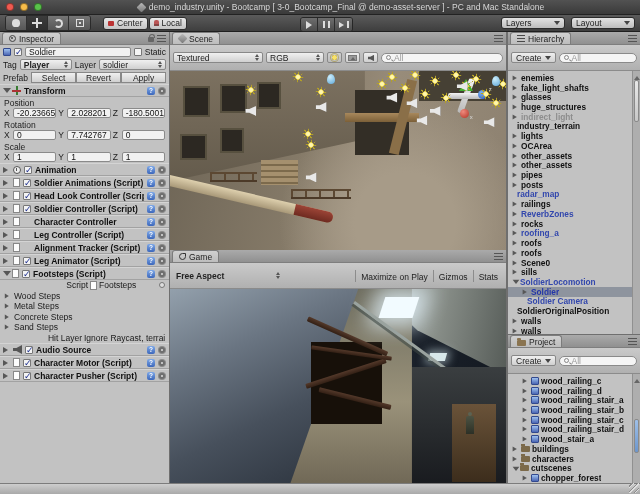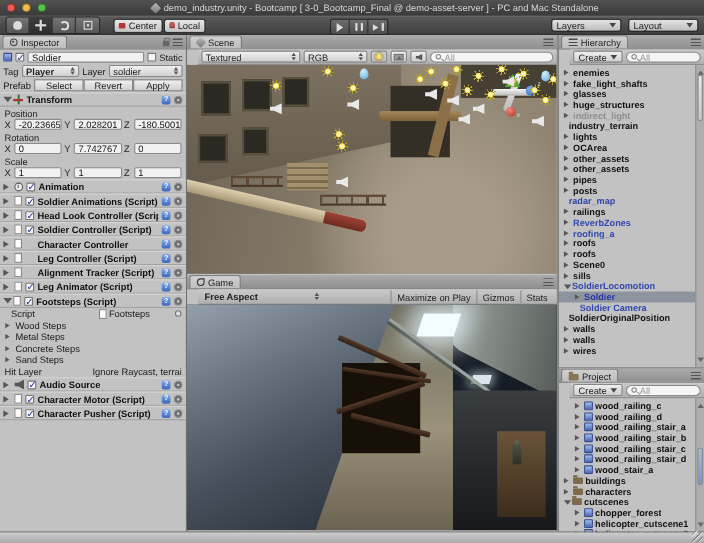--- a/index.html
+++ b/index.html
@@ -68,22 +68,22 @@
   .lock-i::before{content:"";position:absolute;left:1px;top:-3px;width:4px;height:3px;
     border:1px solid #666;border-bottom:none;border-radius:3px 3px 0 0;}
   .circ-ico{width:7px;height:7px;border:1.5px solid #444;border-radius:50%;position:relative;}
   .circ-ico::after{content:"";position:absolute;left:1px;top:1px;width:2px;height:2px;background:#444;border-radius:50%;}
   .list-ico{width:8px;height:7px;background:repeating-linear-gradient(#4a4a4a 0 1px,transparent 1px 3px);}
   .folder-ico{width:9px;height:6px;background:#8a7450;border-radius:1px;position:relative;margin-top:2px;}
   .folder-ico::before{content:"";position:absolute;left:0;top:-2px;width:4px;height:2px;background:#8a7450;border-radius:1px 1px 0 0;}
   .cube-ico{width:8px;height:8px;border-radius:1px;background:linear-gradient(#9ec1ef,#4b66b4);border:1px solid #33498e;}
   .game-ico{width:7px;height:7px;border:1.5px solid #333;border-radius:50% 0 50% 50%;}
 
-  .panel-toolbar{height:14px;background:linear-gradient(#cacaca,#b0b0b0);border-bottom:1px solid #8b8b8b;
-    display:flex;align-items:center;gap:3px;padding:0 3px;margin-left:10px;}
+  .panel-toolbar{height:26px;background:linear-gradient(#cacaca,#b0b0b0);border-bottom:1px solid #8b8b8b;
+    display:flex;align-items:center;gap:3px;padding:0 3px;}
   .dd{height:11px;background:linear-gradient(#f0f0f0,#d0d0d0);border:1px solid #888;border-radius:2px;
     display:flex;align-items:center;padding:0 3px;gap:4px;color:#222;}
   .updn{display:flex;flex-direction:column;margin-left:auto;}
   .updn::before{content:"";width:0;height:0;border:2.5px solid transparent;border-bottom:3px solid #555;margin-bottom:1px;}
   .updn::after{content:"";width:0;height:0;border:2.5px solid transparent;border-top:3px solid #555;}
   .searchpill{flex:1;height:10px;background:#f5f5f5;border:1px solid #8a8a8a;border-radius:6px;
     display:flex;align-items:center;padding:0 4px;gap:3px;color:#999;}
   .mag{width:5px;height:5px;border:1px solid #888;border-radius:50%;position:relative;flex:none;}
   .mag::after{content:"";position:absolute;left:4px;top:4px;width:3px;height:1px;background:#888;transform:rotate(40deg);}
   .togglebtn{width:15px;height:11px;background:linear-gradient(#efefef,#cfcfcf);border:1px solid #888;
@@ -123,21 +123,21 @@
   .ic.icon-clock::after{content:"";position:absolute;left:2px;top:1px;width:1px;height:3px;background:#555;}
   .ic.icon-speaker{background:#555;clip-path:polygon(0 32%,38% 32%,100% 0,100% 100%,38% 68%,0 68%);}
   .ic.icon-axis{width:9px;height:9px;}
   .ic.icon-axis::before{content:"";position:absolute;left:4px;top:0;width:1.6px;height:9px;background:#3a7d33;}
   .ic.icon-axis::after{content:"";position:absolute;left:0;top:4px;width:9px;height:1.6px;background:#a33;}
   .no-checkbox>.chk{visibility:hidden;}
   .xf-label{padding:1px 4px 0;height:10px;color:#222;}
   .xf-fields{display:flex;align-items:center;gap:2px;padding:0 4px;height:12px;}
   .xf-fields .ax{width:7px;color:#222;}
   .xf-fields .tfield{flex:1;min-width:0;white-space:nowrap;overflow:hidden;}
-  .fs-row{display:flex;align-items:center;height:10.5px;padding:0 4px 0 10px;gap:2px;}
+  .fs-row{display:flex;align-items:center;height:10.5px;padding:0 4px 0 10px;gap:2px;text-align:right;}
   .fs-row .flabel{width:78px;flex:none;color:#1a1a1a;}
   .fs-row .fval{display:flex;align-items:center;gap:2px;flex:1;min-width:0;white-space:nowrap;overflow:hidden;}
   .picker{width:6px;height:6px;border:1px solid #777;border-radius:50%;background:#ddd;flex:none;margin-left:auto;}
   .fs-group{display:flex;align-items:center;height:10.5px;padding:0 4px;gap:3px;color:#1a1a1a;}
 
   
   .scenepanel{left:170px;top:32px;width:337px;height:218px;border-right:1px solid #6f6f6f;}
   .gamepanel{left:170px;top:250px;width:337px;height:233px;border-right:1px solid #6f6f6f;}
   .viewport{position:relative;overflow:hidden;}
   .sv{height:190px;background:
@@ -779,20 +779,24 @@
           <div class="hrow arrow-right color-normal indent-0 no-selected">
             <span class="tri"></span>
             <span class="hlabel">railings</span>
           </div>
 
           <div class="hrow arrow-right color-blue indent-0 no-selected">
             <span class="tri"></span>
             <span class="hlabel">ReverbZones</span>
           </div>
 
+          <div class="hrow arrow-right color-normal indent-0 no-selected">
+            <span class="tri"></span>
+            <span class="hlabel">rocks</span>
+          </div>
 
           <div class="hrow arrow-right color-blue indent-0 no-selected">
             <span class="tri"></span>
             <span class="hlabel">roofing_a</span>
           </div>
 
           <div class="hrow arrow-right color-normal indent-0 no-selected">
             <span class="tri"></span>
             <span class="hlabel">roofs</span>
           </div>

